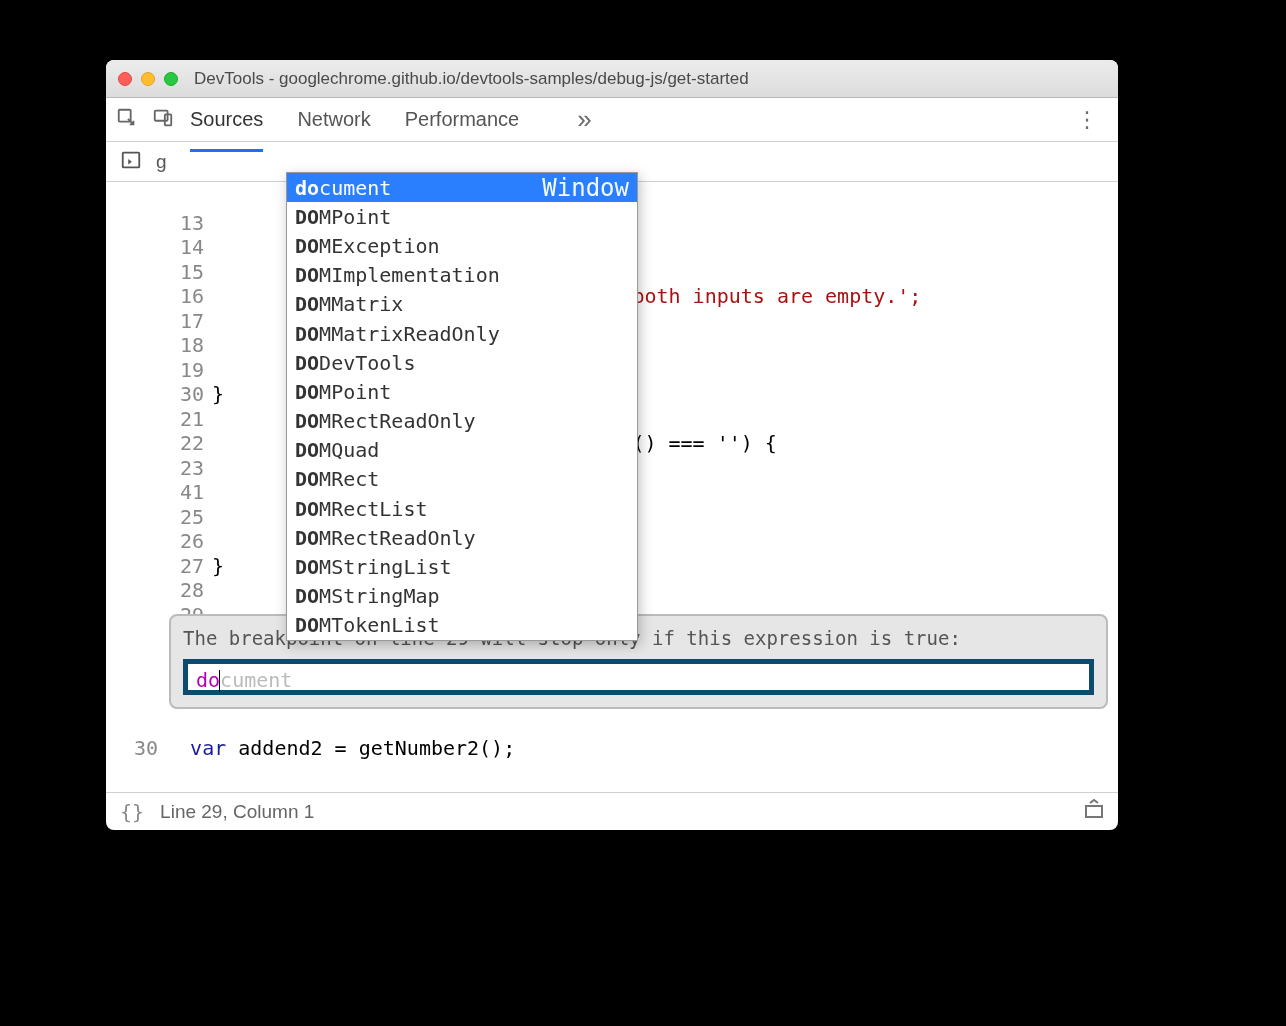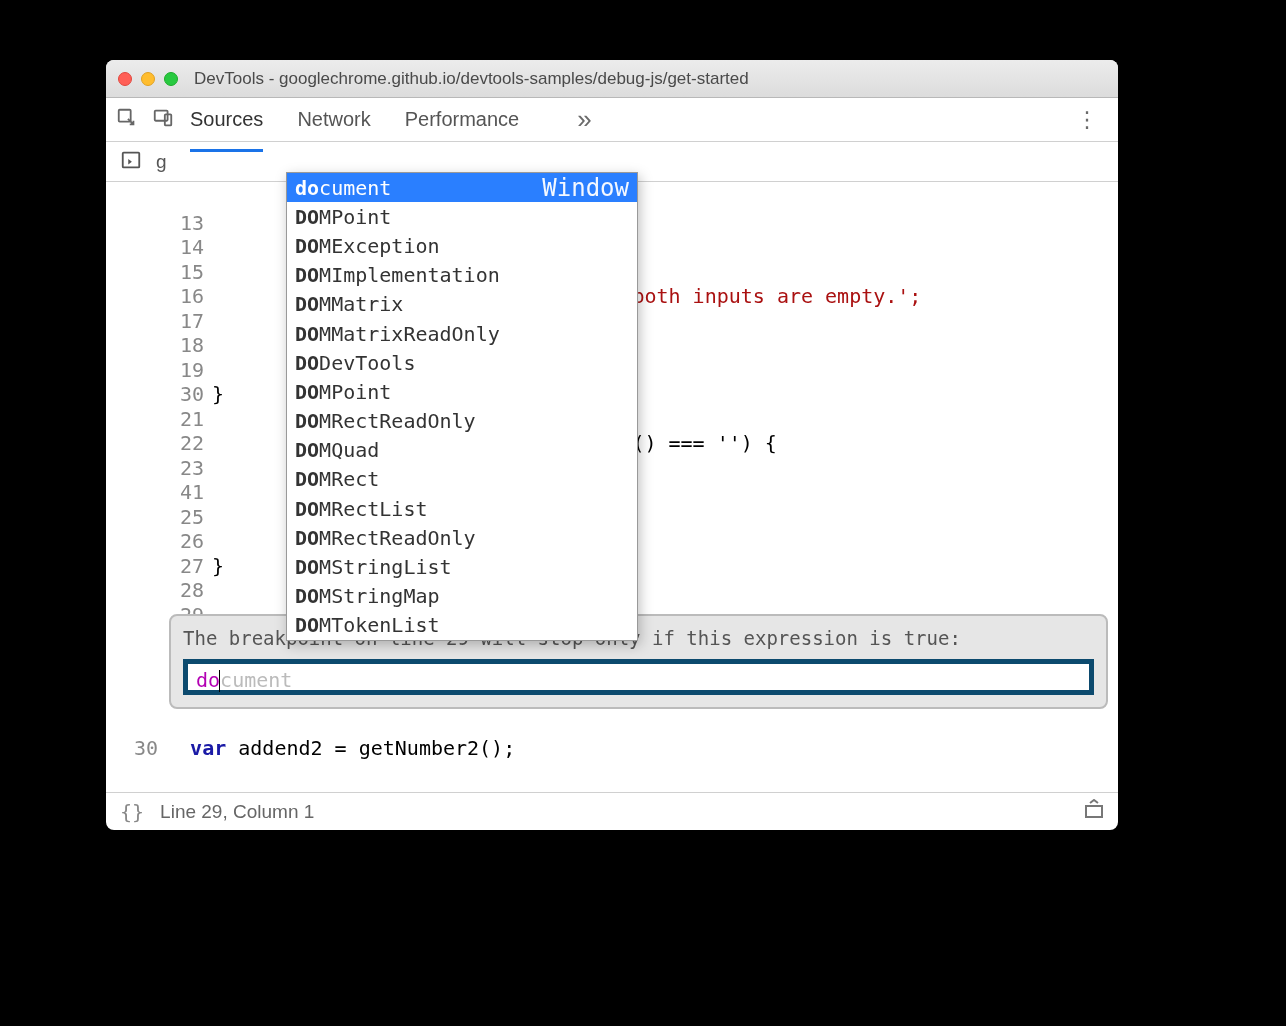--- a/index.html
+++ b/index.html
@@ -86,21 +86,21 @@
 }
 .gutter div { height: 24.5px; }
 .code-col {
   flex:1;
   padding-top: 4px;
   position: relative;
 }
 .codeline { height: 24.5px; white-space: pre; }
 .c-comment { color: #008800; font-style: italic; }
 .c-string { color: #aa1111; }
-.c-kw { color: #c41a16; font-weight: bold; }
+.c-kw { color: #c41a16; }
 
 .cond-panel {
   position: absolute;
   left: 63px;
   right: 10px;
   top: 432px;
   background: #e6e6e6;
   border: 2px solid #bbb;
   border-radius: 8px;
   padding: 10px 12px 12px 12px;

